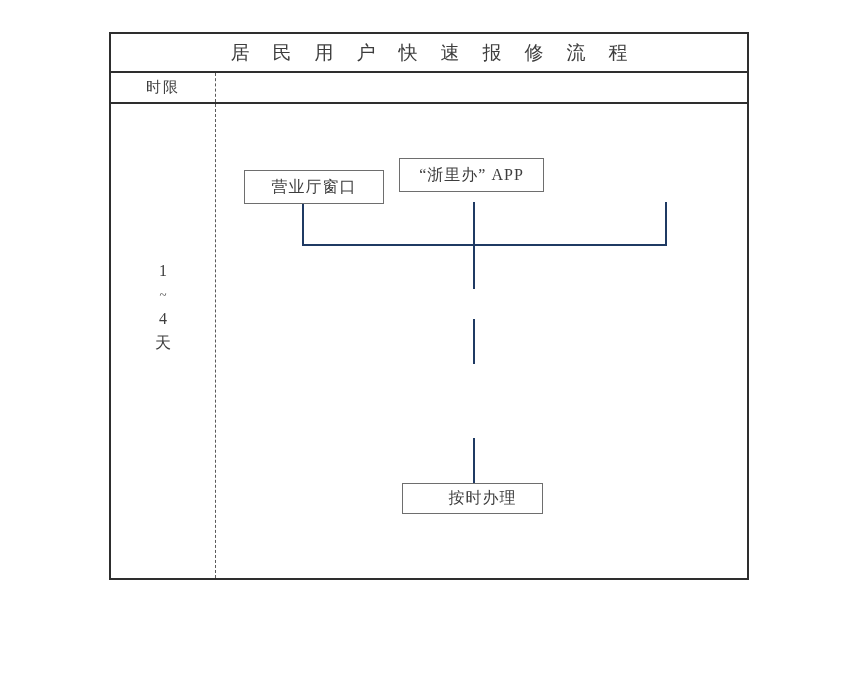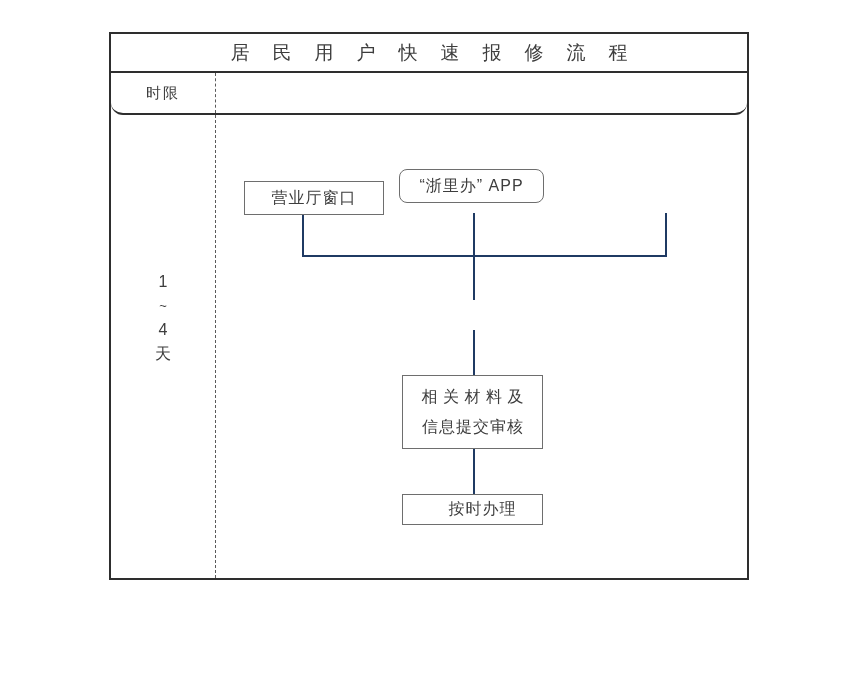--- a/index.html
+++ b/index.html
@@ -7,20 +7,21 @@
   body {
     width: 858px; height: 686px;
     font-family: "Liberation Sans", "DejaVu Sans", sans-serif;
     color: var(--text, #3d3d3d);
   }
   .canvas {
     position: relative;
     width: 858px; height: 686px;
     background: var(--background, #ffffff);
     overflow: hidden;
+    font-family: Liberation Serif, serif;
   }
   .table {
     position: absolute;
     left: 109px; top: 32px;
     width: 640px; height: 548px;
     border: 2px solid var(--table_border, #2e2e2e);
     display: flex; flex-direction: column;
     background: #ffffff;
   }
   .title-row {
@@ -28,24 +29,23 @@
     border-bottom: 2px solid var(--table_border, #2e2e2e);
     display: flex; align-items: center; justify-content: center;
   }
   .title-row .title {
     font-size: 19px;
     letter-spacing: 23px;
     margin-right: -23px;
     white-space: nowrap;
   }
   .header-row {
-    height: 42px;
+    height: 31px;
     border-bottom: 2px solid var(--table_border, #2e2e2e);
     display: flex;
-    border-radius: 12px;
   }
   .col-left {
     width: 105px;
     border-right: 1px dashed #5a5a5a;
     flex-shrink: 0;
   }
   .header-cell {
     display: flex; align-items: center; justify-content: center;
     font-size: 15px; letter-spacing: 2px;
   }
@@ -65,21 +65,21 @@
     background: #ffffff;
     display: flex; flex-direction: column;
     align-items: center; justify-content: center;
     font-size: 16px; letter-spacing: 1px;
     white-space: nowrap;
     z-index: 2;
   }
   .flow-box .spaced { letter-spacing: 5.5px; margin-right: -5.5px; line-height: 30px; }
   .flow-box .tight  { letter-spacing: 1px;  margin-right: -1px;  line-height: 30px; }
   #box-channel-1 { left: 28px;  top: 66px;  width: 140px; height: 34px; }
-  #box-channel-2 { left: 183px; top: 54px;  width: 145px; height: 34px; border-radius: 8px; }
+  #box-channel-2 { left: 183px; top: 54px;  width: 145px; height: 34px; }
   #box-channel-3 { left: 345px; top: 54px;  width: 141px; height: 34px; }
   #box-accept    { left: 186px; top: 185px; width: 142px; height: 30px; }
   #box-materials { left: 186px; top: 260px; width: 141px; height: 74px; }
   #box-handle    { left: 186px; top: 379px; width: 141px; height: 31px; padding-left: 20px; }
   .connector { position: absolute; background: var(--connector, #1f3a63); z-index: 1; }
   #conn-drop-left   { left: 86px;  top: 98px;  width: 1.5px; height: 43.5px; }
   #conn-drop-mid    { left: 257px; top: 98px;  width: 1.5px; height: 87px; }
   #conn-drop-right  { left: 449px; top: 98px;  width: 1.5px; height: 43.5px; }
   #conn-merge-h     { left: 86px;  top: 140px; width: 364.5px; height: 1.5px; }
   #conn-accept-to-materials { left: 257px; top: 215px; width: 1.5px; height: 45px; }
@@ -118,24 +118,20 @@
         </div>
 
         <div class="connector" id="conn-drop-left"></div>
         <div class="connector" id="conn-drop-mid"></div>
         <div class="connector" id="conn-drop-right"></div>
         <div class="connector" id="conn-merge-h"></div>
 
 
         <div class="connector" id="conn-accept-to-materials"></div>
 
-        <div class="flow-box" id="box-materials">
-          <span class="spaced">相关材料及</span>
-          <span class="tight">信息提交审核</span>
-        </div>
 
         <div class="connector" id="conn-materials-to-handle"></div>
 
         <div class="flow-box" id="box-handle">
           <span>按时办理</span>
         </div>
 
       </div>
     </div>
   </div>

